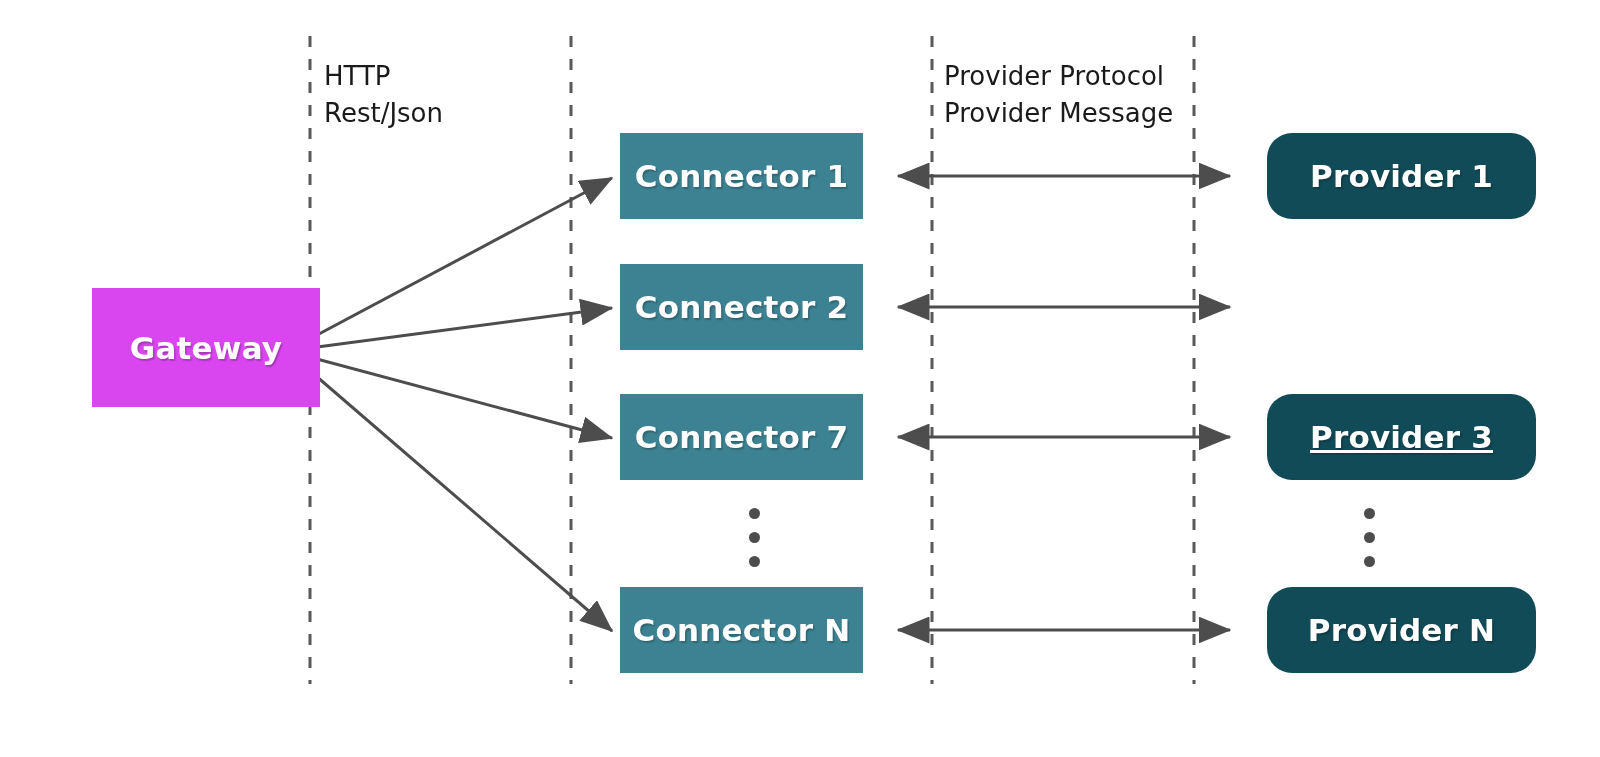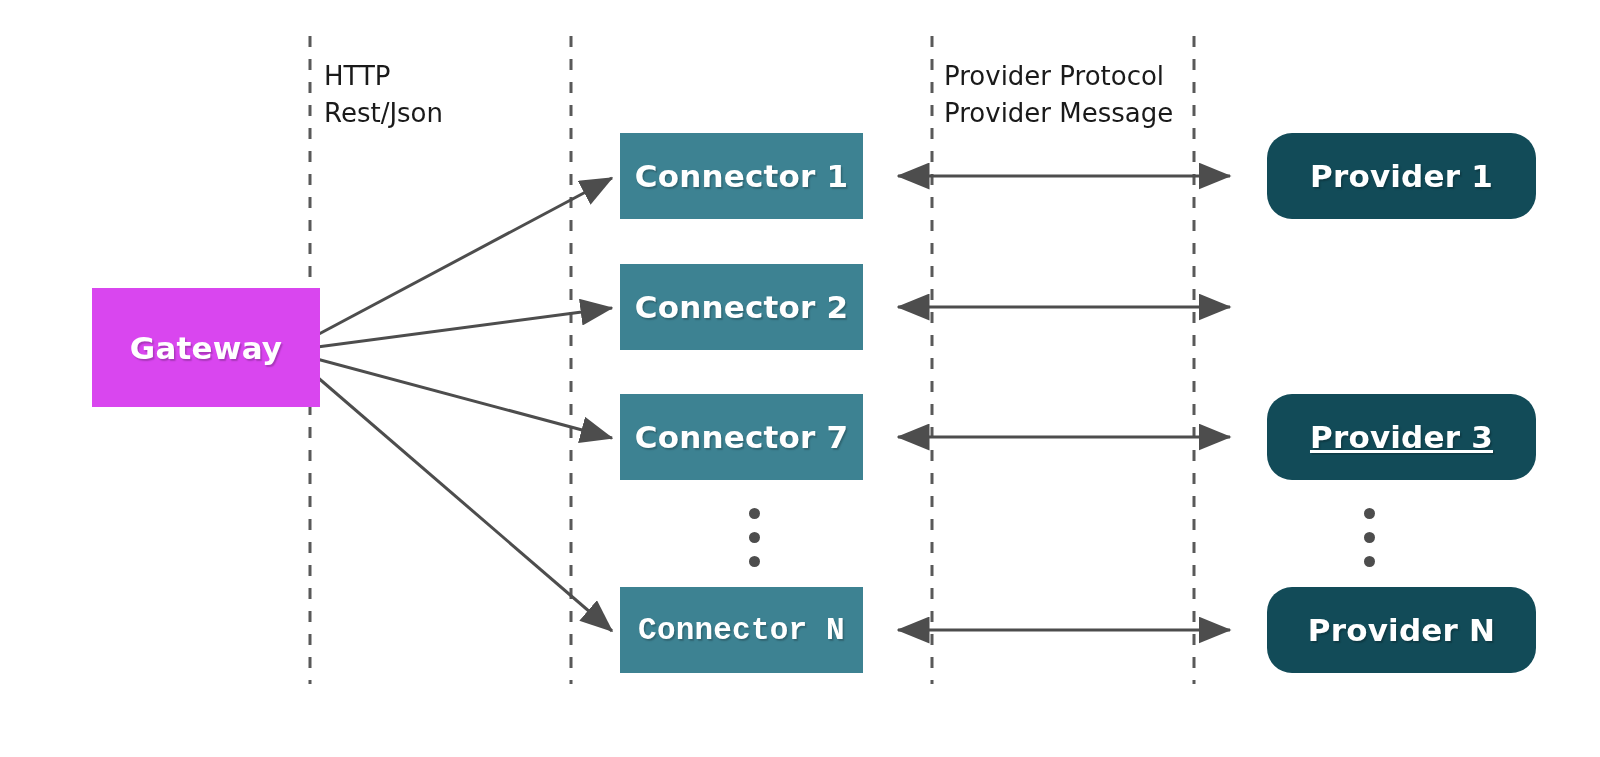--- a/index.html
+++ b/index.html
@@ -144,21 +144,21 @@
 Rest/Json</div>
 
   <div class="lane-label" id="lane-label-provider">Provider Protocol
 Provider Message</div>
 
   <div class="node-box gateway-box">Gateway</div>
 
   <div class="node-box connector-box" style="top:133px;">Connector 1</div>
   <div class="node-box connector-box" style="top:264px;">Connector 2</div>
   <div class="node-box connector-box" style="top:394px;">Connector 7</div>
-  <div class="node-box connector-box" style="top:587px;font-family:Liberation Mono, monospace;">Connector N</div>
+  <div class="node-box connector-box" style="top:587px;">Connector N</div>
 
   <div class="node-box provider-box" style="top:133px;">Provider 1</div>
   <div class="node-box provider-box" style="top:394px;text-decoration:underline;">Provider 3</div>
   <div class="node-box provider-box" style="top:587px;">Provider N</div>
 
   <div class="ellipsis-dots" id="connector-ellipsis">
     <span></span>
     <span></span>
     <span></span>
   </div>

